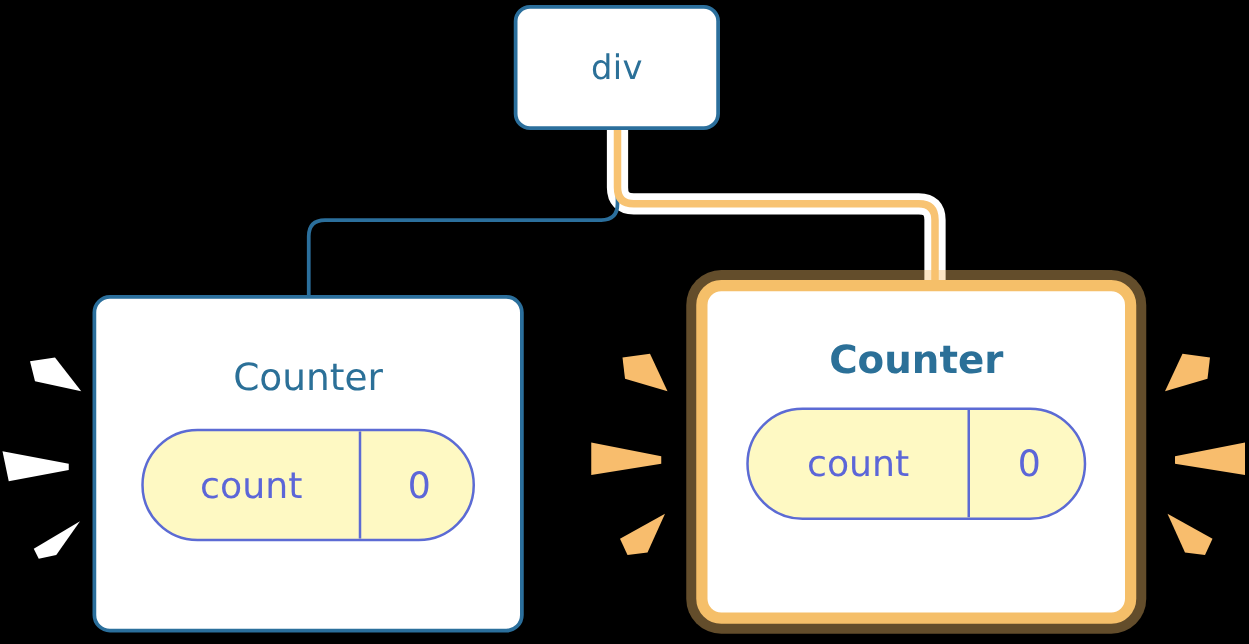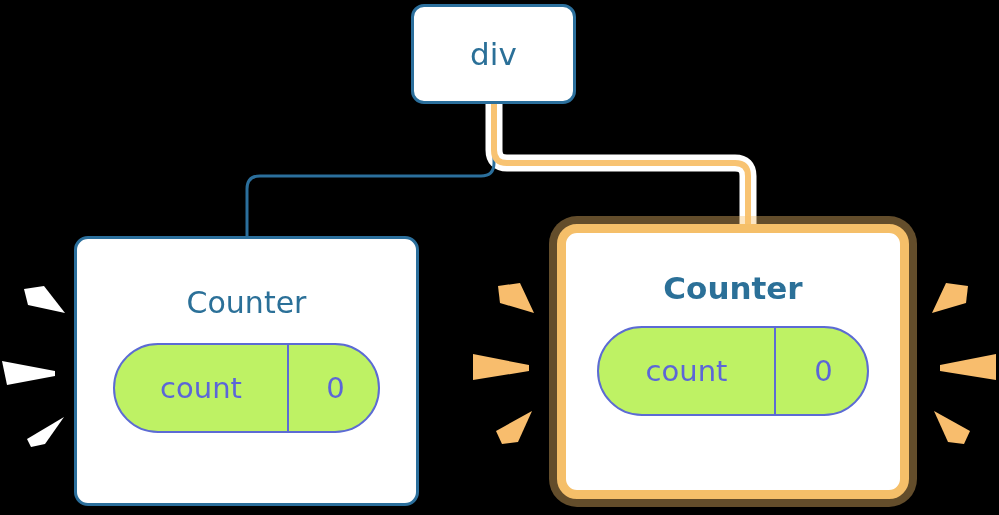--- a/index.html
+++ b/index.html
@@ -49,21 +49,21 @@
   .node-div {
     left: 411px;
     top: 4px;
     width: 165px;
     height: 100px;
     border: 3px solid #2b6f9c;
     border-radius: 13px;
     justify-content: center;
   }
   .node-div .node-title {
-    font-size: 31px;
+    font-size: 27px;
     color: #2b7098;
     letter-spacing: 0.2px;
     line-height: 1;
   }
 
   .node-counter-left {
     left: 74px;
     top: 236px;
     width: 345px;
     height: 270px;
@@ -95,21 +95,21 @@
     line-height: 1;
   }
 
   
   .state-pill {
     position: relative;
     display: flex;
     align-items: stretch;
     box-sizing: border-box;
     border: 2px solid #5c6bd4;
-    background: #bef264;
+    background: #fef9c3;
     height: 90px;
     border-radius: 45px;
     overflow: hidden;
   }
   .pill-left, .pill-right {
     display: flex;
     align-items: center;
     justify-content: center;
     color: #5c66d8;
     font-size: 29px;

